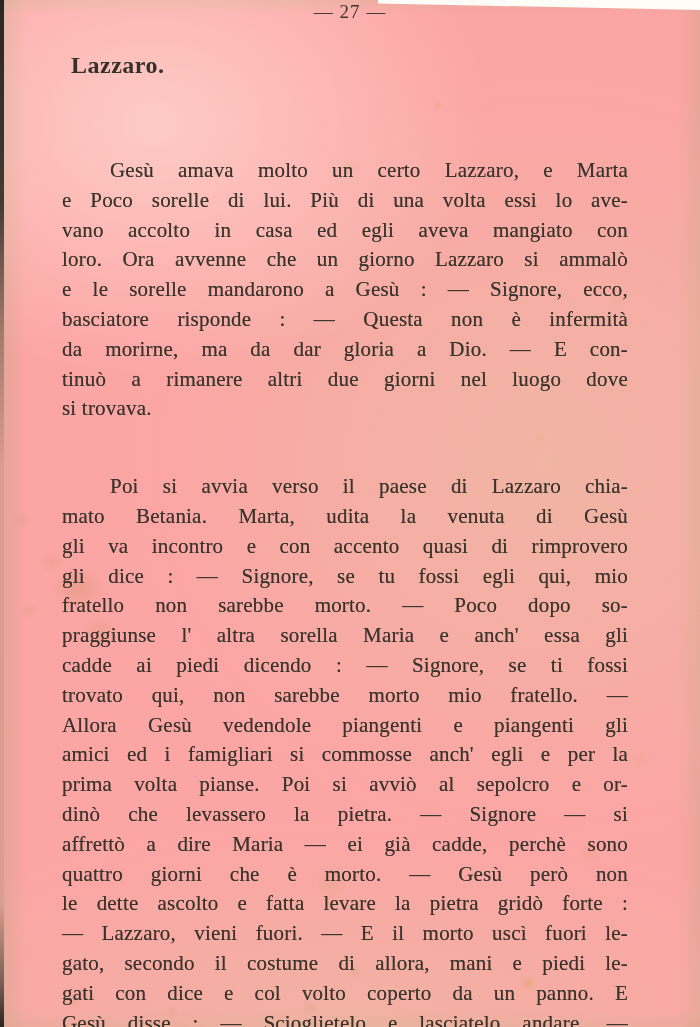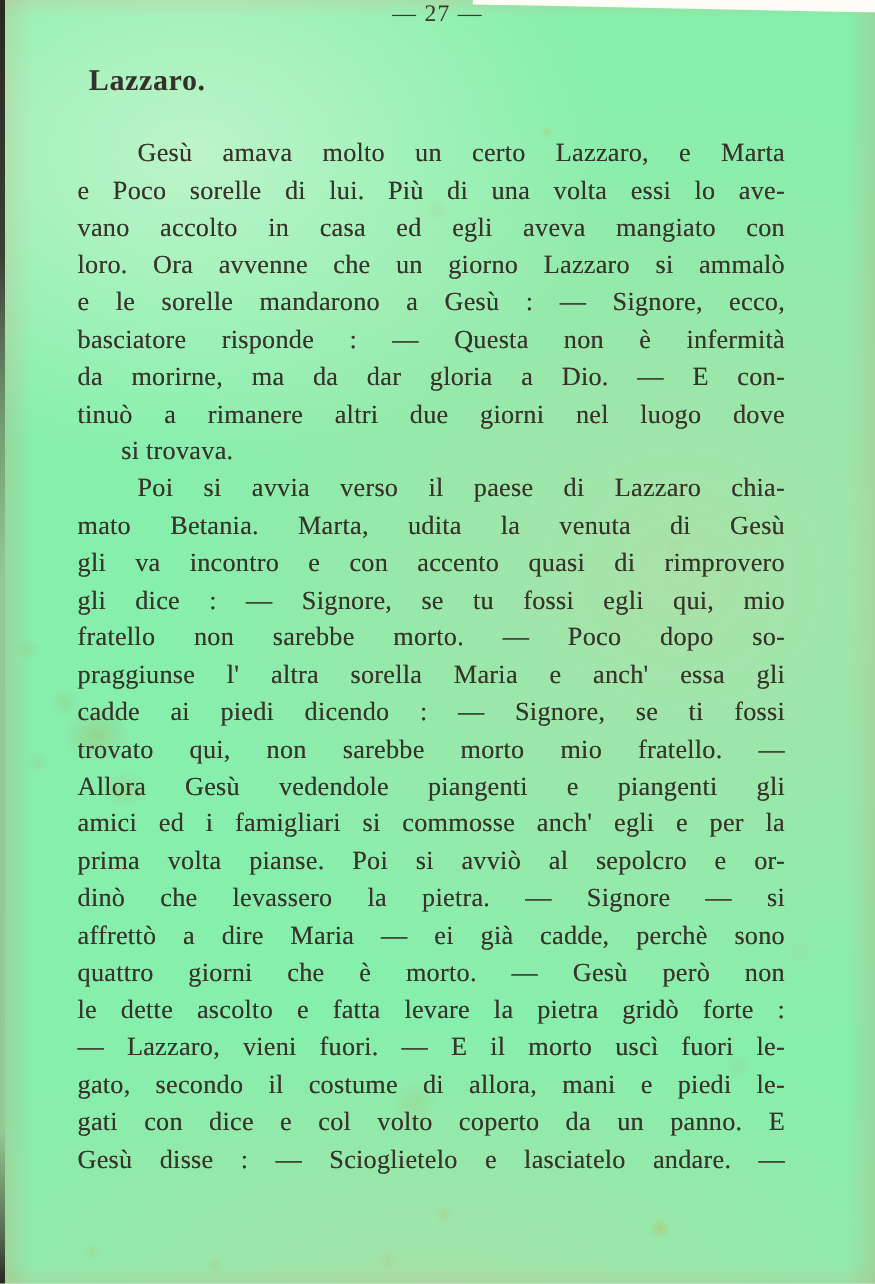--- a/index.html
+++ b/index.html
@@ -8,21 +8,21 @@
     width: 700px;
     height: 1027px;
     overflow: hidden;
     background: #f6f2e6;
   }
   .scan {
     position: relative;
     width: 700px;
     height: 1027px;
     overflow: hidden;
-    background-color: #86efac;
+    background-color: #fca5a5;
     font-family: "Liberation Serif", "DejaVu Serif", serif;
   }
   
   .paper {
     position: absolute;
     inset: 0;
     background-image:
       radial-gradient(ellipse 480px 360px at 22% 12%, rgba(255,250,235,0.45), rgba(255,250,235,0) 70%),
       radial-gradient(ellipse 560px 520px at 78% 45%, rgba(223,205,163,0.40), rgba(223,205,163,0) 75%),
       radial-gradient(ellipse 700px 300px at 50% 100%, rgba(221,202,160,0.35), rgba(221,202,160,0) 70%),
@@ -103,22 +103,22 @@
     color: #39342b;
     text-shadow: 0 0 0.5px rgba(57,52,43,0.65);
     letter-spacing: 0.2px;
   }
   .line {
     height: 29.8px;
     text-align: justify;
     text-align-last: justify;
     overflow: visible;
   }
-  .line.indent { text-indent: 48px; }
-  .line.flush  { text-align-last: left; margin-left: 35px; }
+  .line.indent { text-indent: 48px; margin-top: 48px; }
+  .line.flush  { text-align-last: left; }
 </style>
 </head>
 <body>
 
 <div class="scan">
   <div class="paper"></div>
   <div class="stains"></div>
   <div class="edge-left"></div>
   <div class="wedge-top-right"></div>
 

